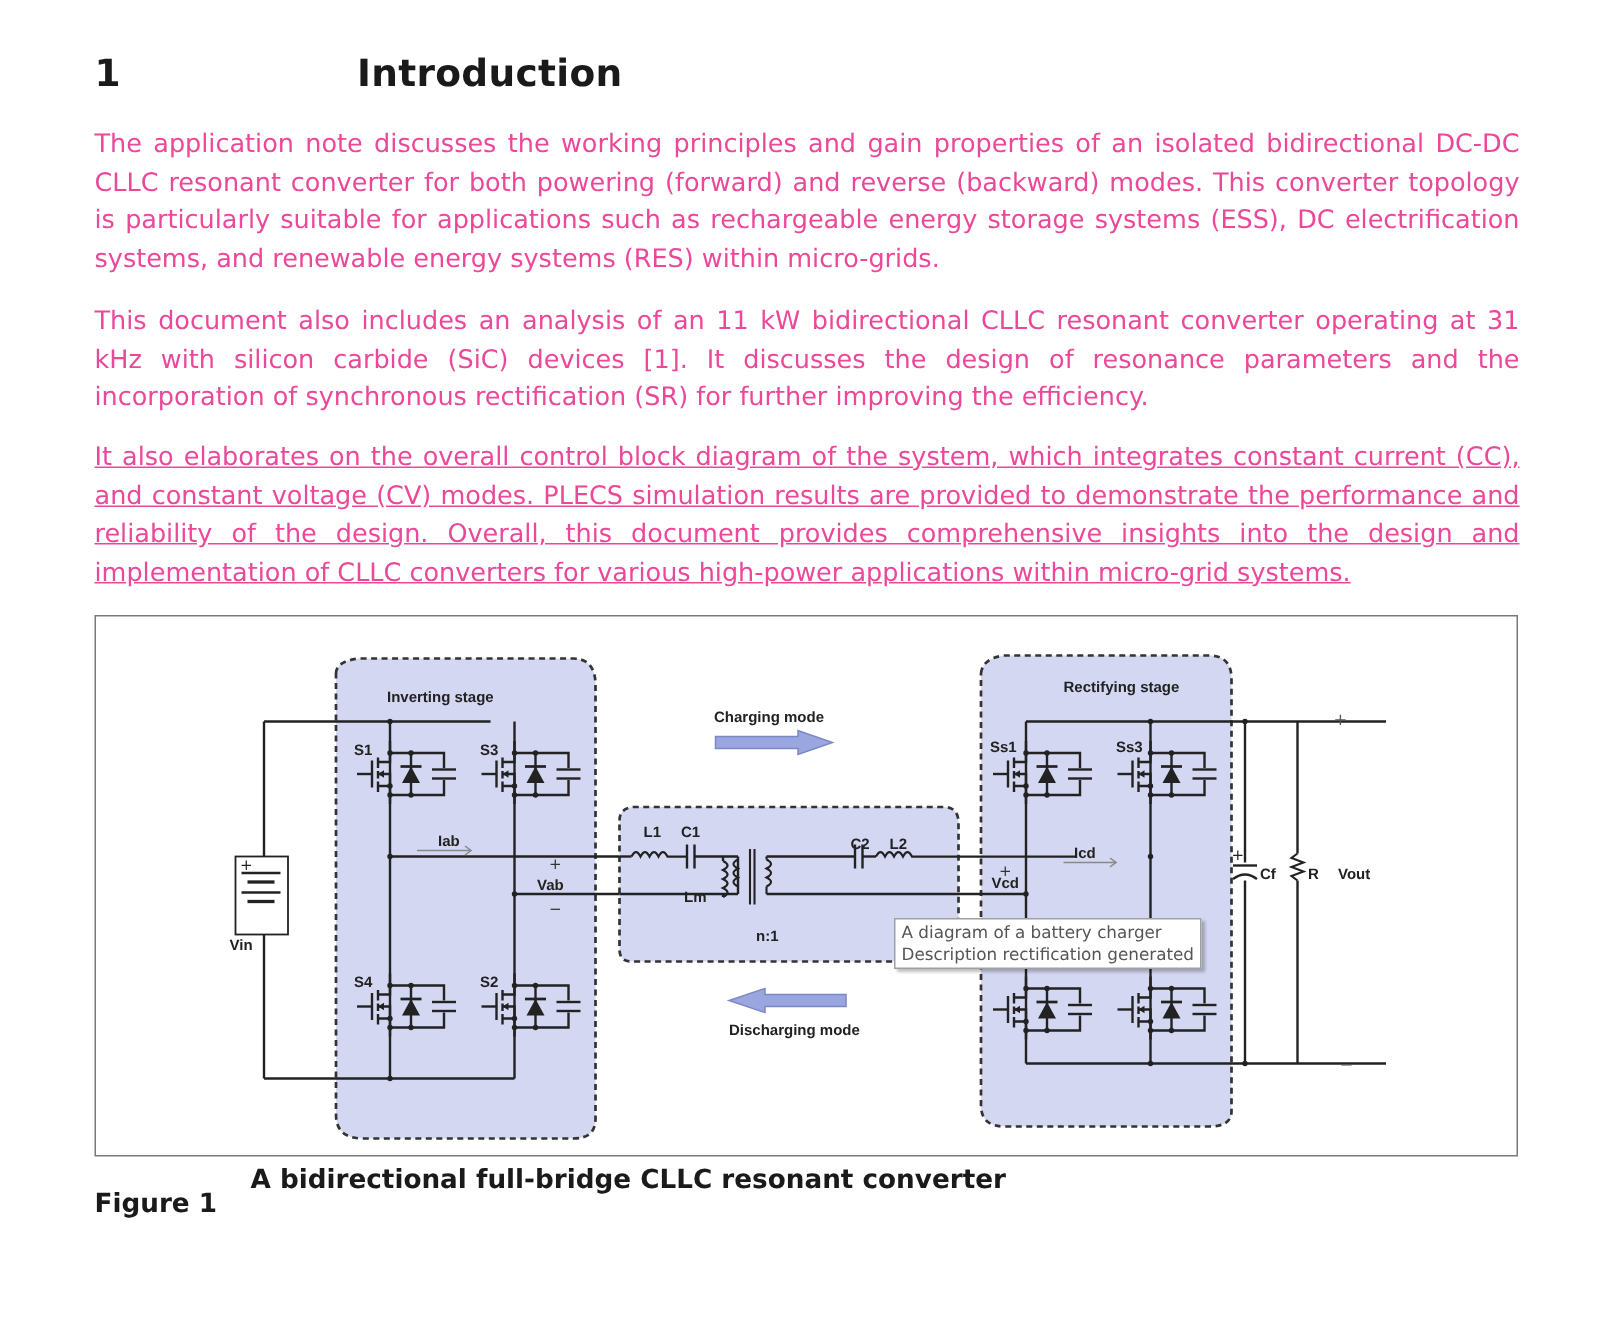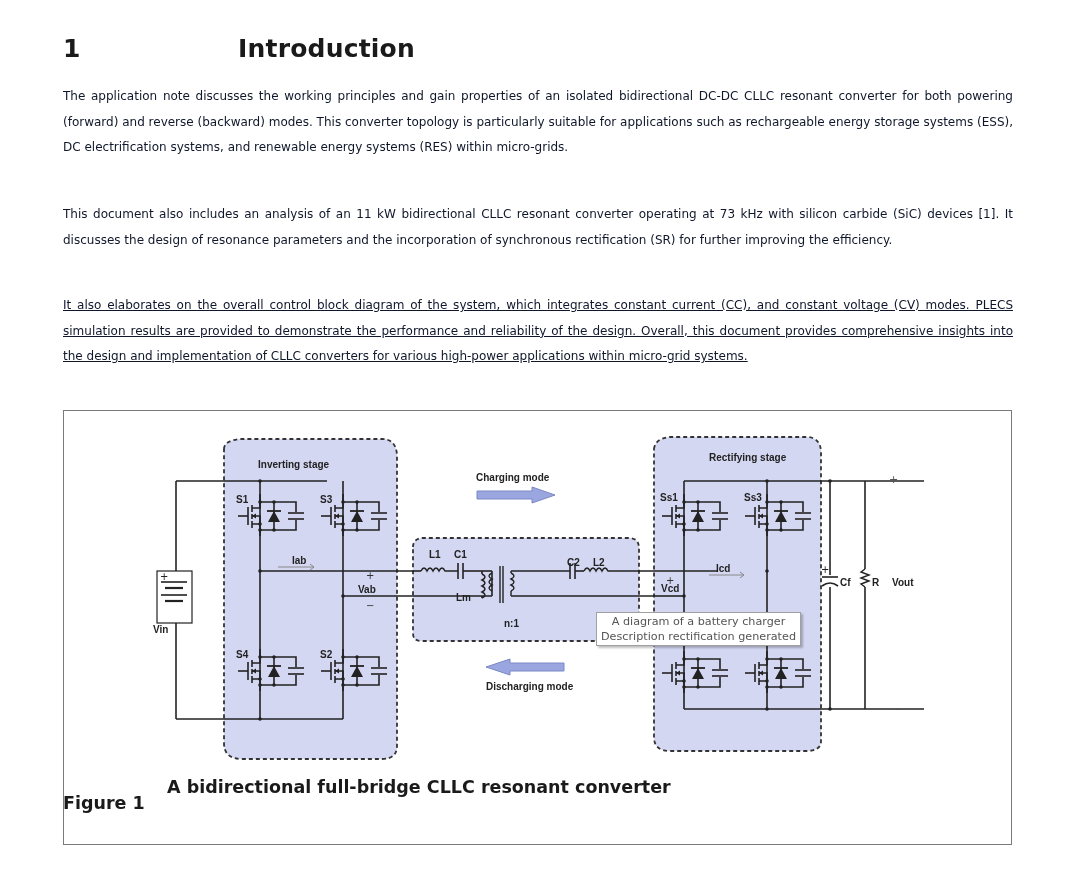--- a/index.html
+++ b/index.html
@@ -1,41 +1,41 @@
 <!DOCTYPE html>
 <html><head>
 <meta charset="utf-8">
 <style>
   html, body { margin: 0; padding: 0; background: #ffffff; }
   body { width: 1080px; height: 891px; position: relative; overflow: hidden; font-family: "DejaVu Sans", sans-serif; color: #1a1a1a; }
   .heading { position: absolute; left: 63px; top: 34px; font-weight: bold; font-size: 25px; letter-spacing: 0.2px; }
   .heading .num { position: absolute; left: 0; top: 0; }
   .heading .title { position: absolute; left: 133px; top: 0; white-space: nowrap; margin-left: 42px; }
-  .para { position: absolute; left: 63px; width: 950px; font-size: 12px; line-height: 25.6px; text-align: justify; text-align-last: left; color: #0f172a; }
+  .para { position: absolute; left: 63px; width: 950px; font-size: 17px; line-height: 25.6px; text-align: justify; text-align-last: left; color: #ec4899; }
   #p1 { top: 84px; }
   #p2 { top: 202px; }
   #p3 { top: 293px; text-decoration: underline; }
-  .figure-frame { position: absolute; left: 63px; top: 410px; width: 949px; height: 435px; border: 1.5px solid #7a7a7a; box-sizing: border-box; background: #fff; }
+  .figure-frame { position: absolute; left: 63px; top: 410px; width: 949px; height: 361px; border: 1.5px solid #7a7a7a; box-sizing: border-box; background: #fff; }
   .figure-frame svg { position: absolute; left: 0; top: 0; }
   .caption { position: absolute; left: 63px; top: 777px; font-weight: bold; font-size: 17.5px; white-space: nowrap; }
   .caption .lbl { position: absolute; left: 0; top: 16px; }
   .caption .txt { position: absolute; left: 104px; top: 0; text-align: center; }
-  .tooltip { position: absolute; left: 596px; top: 612px; background: #ffffff; border: 1px solid #a0a0a0; box-shadow: 2px 2px 2px rgba(0,0,0,0.25); font-family: "DejaVu Sans", sans-serif; font-size: 11.2px; line-height: 15px; color: #555; padding: 1px 4px 1px 4px; white-space: nowrap; text-align: center; }
+  .tooltip { position: absolute; left: 596px; top: 612px; background: #ffffff; border: 1px solid #a0a0a0; box-shadow: 2px 2px 2px rgba(0,0,0,0.25); font-family: "DejaVu Sans", sans-serif; font-size: 11.2px; line-height: 15px; color: #555; padding: 1px 4px 1px 4px; white-space: nowrap; }
   .lbl-svg { font-family: "Liberation Sans", sans-serif; font-weight: bold; font-size: 10px; fill: #222; }
 </style>
 </head>
 <body>
 
 <div class="heading">
   <span class="num">1</span>
   <span class="title">Introduction</span>
 </div>
 
 <p class="para" id="p1" style="margin:0">The application note discusses the working principles and gain properties of an isolated bidirectional DC-DC CLLC resonant converter for both powering (forward) and reverse (backward) modes. This converter topology is particularly suitable for applications such as rechargeable energy storage systems (ESS), DC electrification systems, and renewable energy systems (RES) within micro-grids.</p>
-<p class="para" id="p2" style="margin:0">This document also includes an analysis of an 11 kW bidirectional CLLC resonant converter operating at 73 kHz with silicon carbide (SiC) devices [1]. It discusses the design of resonance parameters and the incorporation of synchronous rectification (SR) for further improving the efficiency.</p>
+<p class="para" id="p2" style="margin:0">This document also includes an analysis of an 11 kW bidirectional CLLC resonant converter operating at 31 kHz with silicon carbide (SiC) devices [1]. It discusses the design of resonance parameters and the incorporation of synchronous rectification (SR) for further improving the efficiency.</p>
 <p class="para" id="p3" style="margin:0">It also elaborates on the overall control block diagram of the system, which integrates constant current (CC), and constant voltage (CV) modes. PLECS simulation results are provided to demonstrate the performance and reliability of the design. Overall, this document provides comprehensive insights into the design and implementation of CLLC converters for various high-power applications within micro-grid systems.</p>
 
 <div class="figure-frame">
   <svg width="949" height="361" viewBox="0 0 949 361">
     <defs>
       <g id="mosfet">
 
         <line x1="-22" y1="0" x2="-12" y2="0" stroke="#222" stroke-width="1.6"></line>
         <line x1="-12" y1="-9" x2="-12" y2="9" stroke="#222" stroke-width="1.6"></line>
         <line x1="-8" y1="-11" x2="-8" y2="-4" stroke="#222" stroke-width="1.6"></line>

